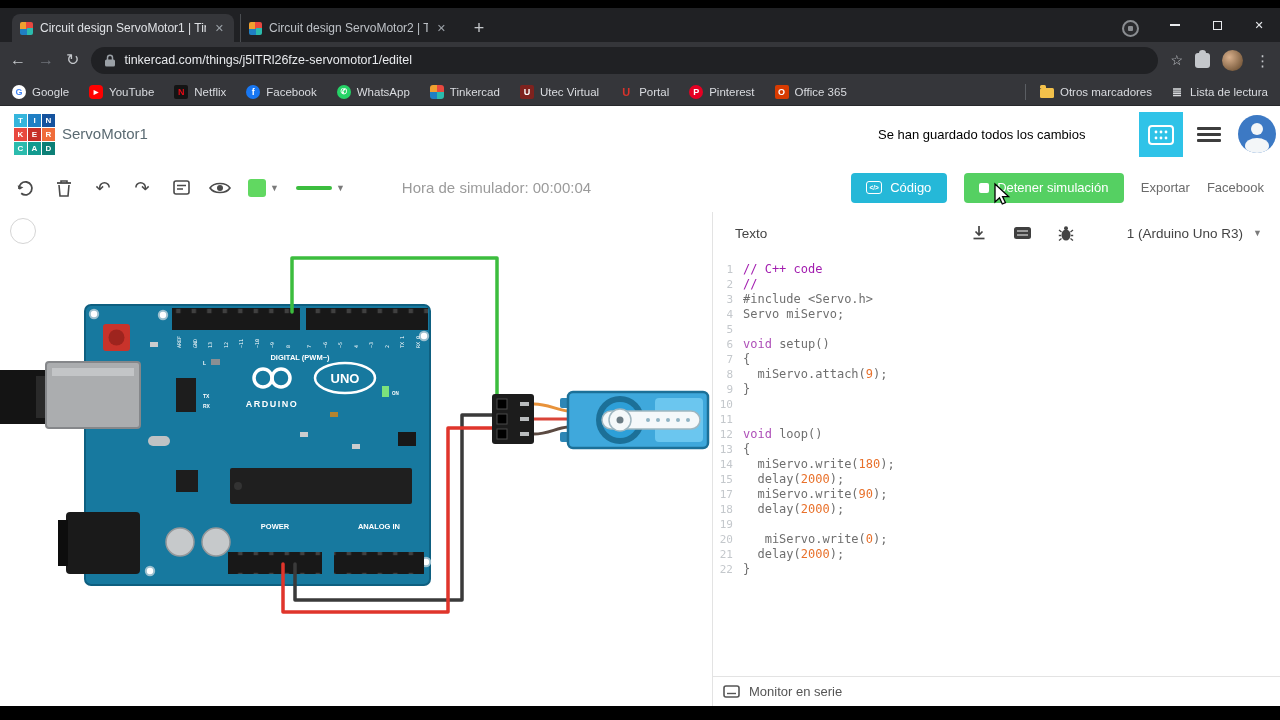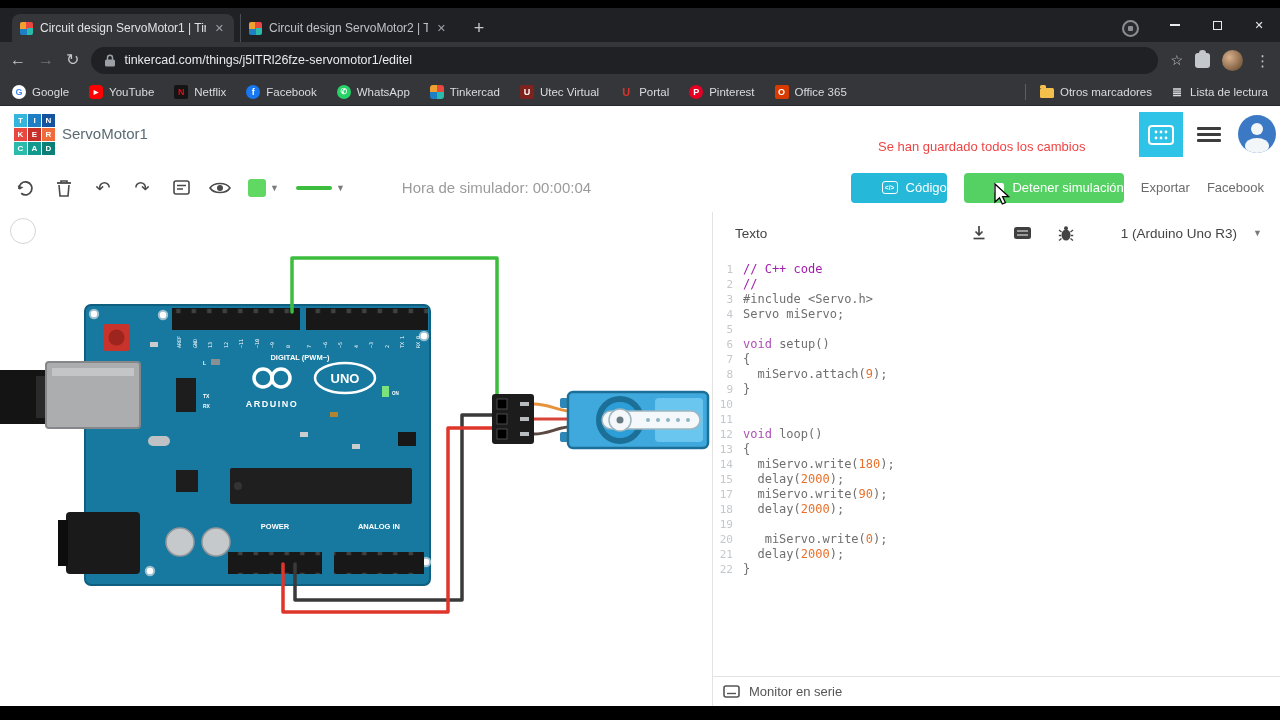--- a/index.html
+++ b/index.html
@@ -63,21 +63,21 @@
   .fav-folder{background:#F3C14B;height:10px;border-radius:1.5px;position:relative;margin-top:2px}
   .fav-folder::before{content:"";position:absolute;left:0;top:-3px;width:6px;height:3px;background:#F3C14B;border-radius:1.5px 1.5px 0 0}
   .fav-reading{background:transparent;color:#d7d9dc;font-size:12px}
 
   
   .tk-header{position:absolute;left:0;top:106px;width:1280px;height:57px;background:#fff}
   .tk-logo{position:absolute;left:14px;top:8px;width:42px;height:41px;display:grid;
     grid-template-columns:repeat(3,13px);grid-auto-rows:13px;gap:1px}
   .logo-sq{display:flex;align-items:center;justify-content:center;color:#fff;font-size:8px;font-weight:bold}
   .doc-title{position:absolute;left:62px;top:19px;font-size:15px;color:#5a6a72}
-  .autosave{position:absolute;left:878px;top:33px;width:252px;font-size:13px;color:#ef4444;
+  .autosave{position:absolute;left:878px;top:21px;width:252px;font-size:13px;color:#000000;
     white-space:nowrap;overflow:hidden}
   .components-btn{position:absolute;left:1139px;top:6px;width:44px;height:45px;background:#2fc3e8;
     display:flex;align-items:center;justify-content:center}
   .list-btn{position:absolute;left:1197px;top:21px;width:24px;height:16px}
   .list-lines{display:block;width:24px;height:2.5px;background:#3d3d3d;border-radius:1px;
     box-shadow:0 6px 0 #3d3d3d,0 12px 0 #3d3d3d}
   .user-avatar{position:absolute;left:1238px;top:9px;width:38px;height:38px;border-radius:50%;
     background:#3c79c4;overflow:hidden}
   .ua-head{position:absolute;left:13px;top:8px;width:12px;height:12px;border-radius:50%;background:#f3f6f8}
   .ua-body{position:absolute;left:7px;top:23px;width:24px;height:16px;border-radius:50%;background:#f3f6f8}
@@ -85,21 +85,21 @@
   
   .tk-toolbar{position:absolute;left:0;top:163px;width:1280px;height:49px;background:#fff;
     display:flex;align-items:center;padding:0 16px 0 14px;gap:17px}
   .tool-ic{width:22px;height:22px;display:flex;align-items:center;justify-content:center;color:#4a4a4a;font-size:18px}
   .swatch-group,.wire-group{display:flex;align-items:center;gap:4px}
   .swatch{width:18px;height:18px;background:#61d861;border-radius:3px}
   .caret{color:#7a7a7a;font-size:9px}
   .wire-line{width:36px;height:4px;background:#3cbd3e;border-radius:2px}
   .sim-time{margin-left:40px;font-size:15px;color:#9b9b9b;white-space:nowrap}
   .tb-right{margin-left:auto;display:flex;align-items:center;gap:17px}
-  .btn{height:30px;border-radius:4px;display:flex;align-items:center;justify-content:flex-end;gap:8px;
+  .btn{height:30px;border-radius:4px;display:flex;align-items:center;justify-content:center;gap:8px;
     color:#fff;font-size:13px;white-space:nowrap}
   .btn-code{width:96px;background:#25b8d8}
   .btn-code-ic{width:16px;height:13px;border:1.4px solid #fff;border-radius:3px;display:flex;
     align-items:center;justify-content:center;font-size:6.5px;font-weight:bold}
   .btn-stop{width:160px;background:#55d062}
   .stop-sq{width:10px;height:10px;background:#fff;border-radius:2px}
   .txt-btn{font-size:13px;color:#6b6b6b;white-space:nowrap}
 
   
   .canvas{position:absolute;left:0;top:212px;width:712px;height:494px;background:#fff;overflow:hidden}
@@ -108,21 +108,21 @@
   .pinlabel{font:5px "DejaVu Sans Mono",monospace;fill:#fff}
   .bwhite{fill:#fff;font-weight:bold;font-family:"Liberation Sans",sans-serif}
 
   
   .code-panel{position:absolute;left:712px;top:212px;width:568px;height:494px;background:#fff;border-left:1px solid #e3e3e3}
   .cp-top{position:absolute;left:0;top:0;width:100%;height:42px;display:flex;align-items:center;padding:0 22px}
   .cp-mode{font-size:13.5px;color:#444}
   .cp-icons{position:absolute;left:258px;top:0;height:42px;display:flex;align-items:center;gap:27px}
   .kbd-icon{width:17px;height:12px;background:#3f3f3f;border-radius:2.5px;position:relative}
   .kbd-icon::before{content:"";position:absolute;left:3px;top:3px;width:11px;height:1.5px;background:#9a9a9a;box-shadow:0 4px 0 #9a9a9a}
-  .board-select{position:absolute;right:18px;top:0;height:42px;display:flex;align-items:center;gap:16px;
+  .board-select{position:absolute;right:18px;top:0;height:42px;display:flex;align-items:center;gap:10px;
     font-size:13.5px;color:#444}
   .code-lines{position:absolute;left:0;top:50px;width:100%;font:12px "DejaVu Sans Mono",monospace;line-height:15px}
   .code-line{display:flex}
   .ln{width:30px;text-align:right;padding-right:10px;color:#c4c8cc;flex-shrink:0;font-size:11px}
   .ct{white-space:pre}
   .tok-cm{color:#a21caf}
   .tok-kw{color:#ae4fb8}
   .tok-num{color:#e8702a}
   .tok-pl{color:#6f6f6f}
   .serial-bar{position:absolute;left:0;bottom:0;width:100%;height:30px;border-top:1px solid #e3e3e3;

